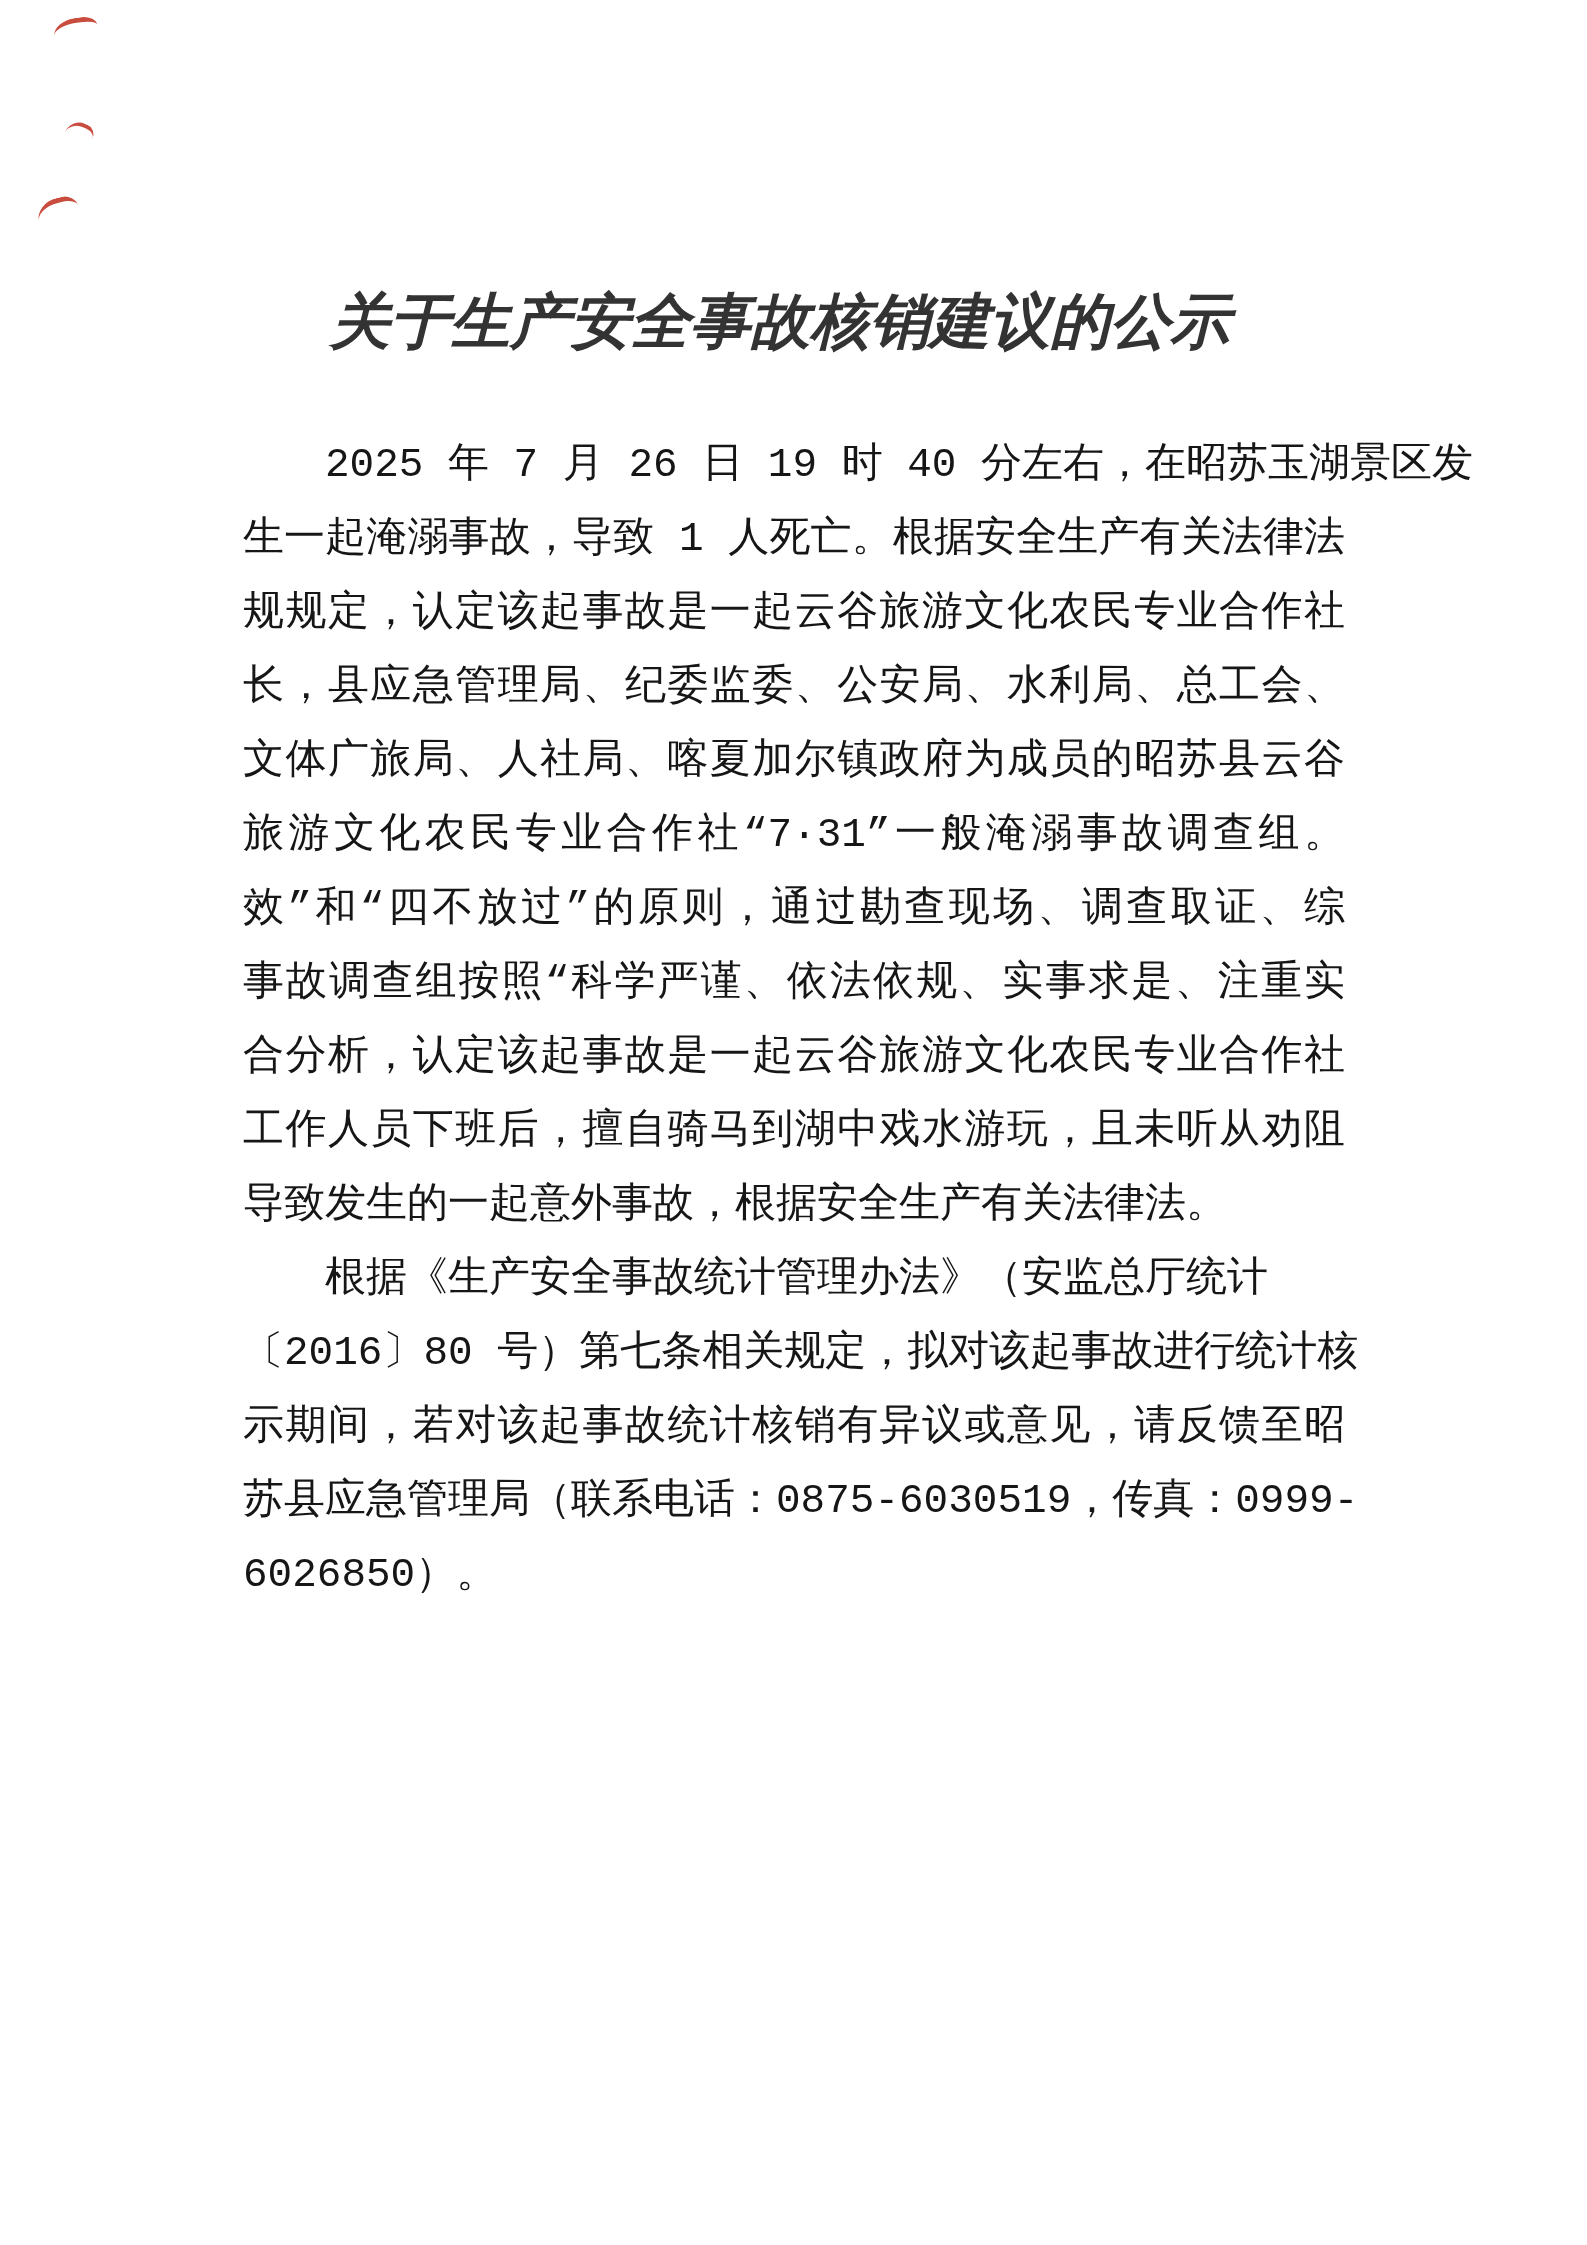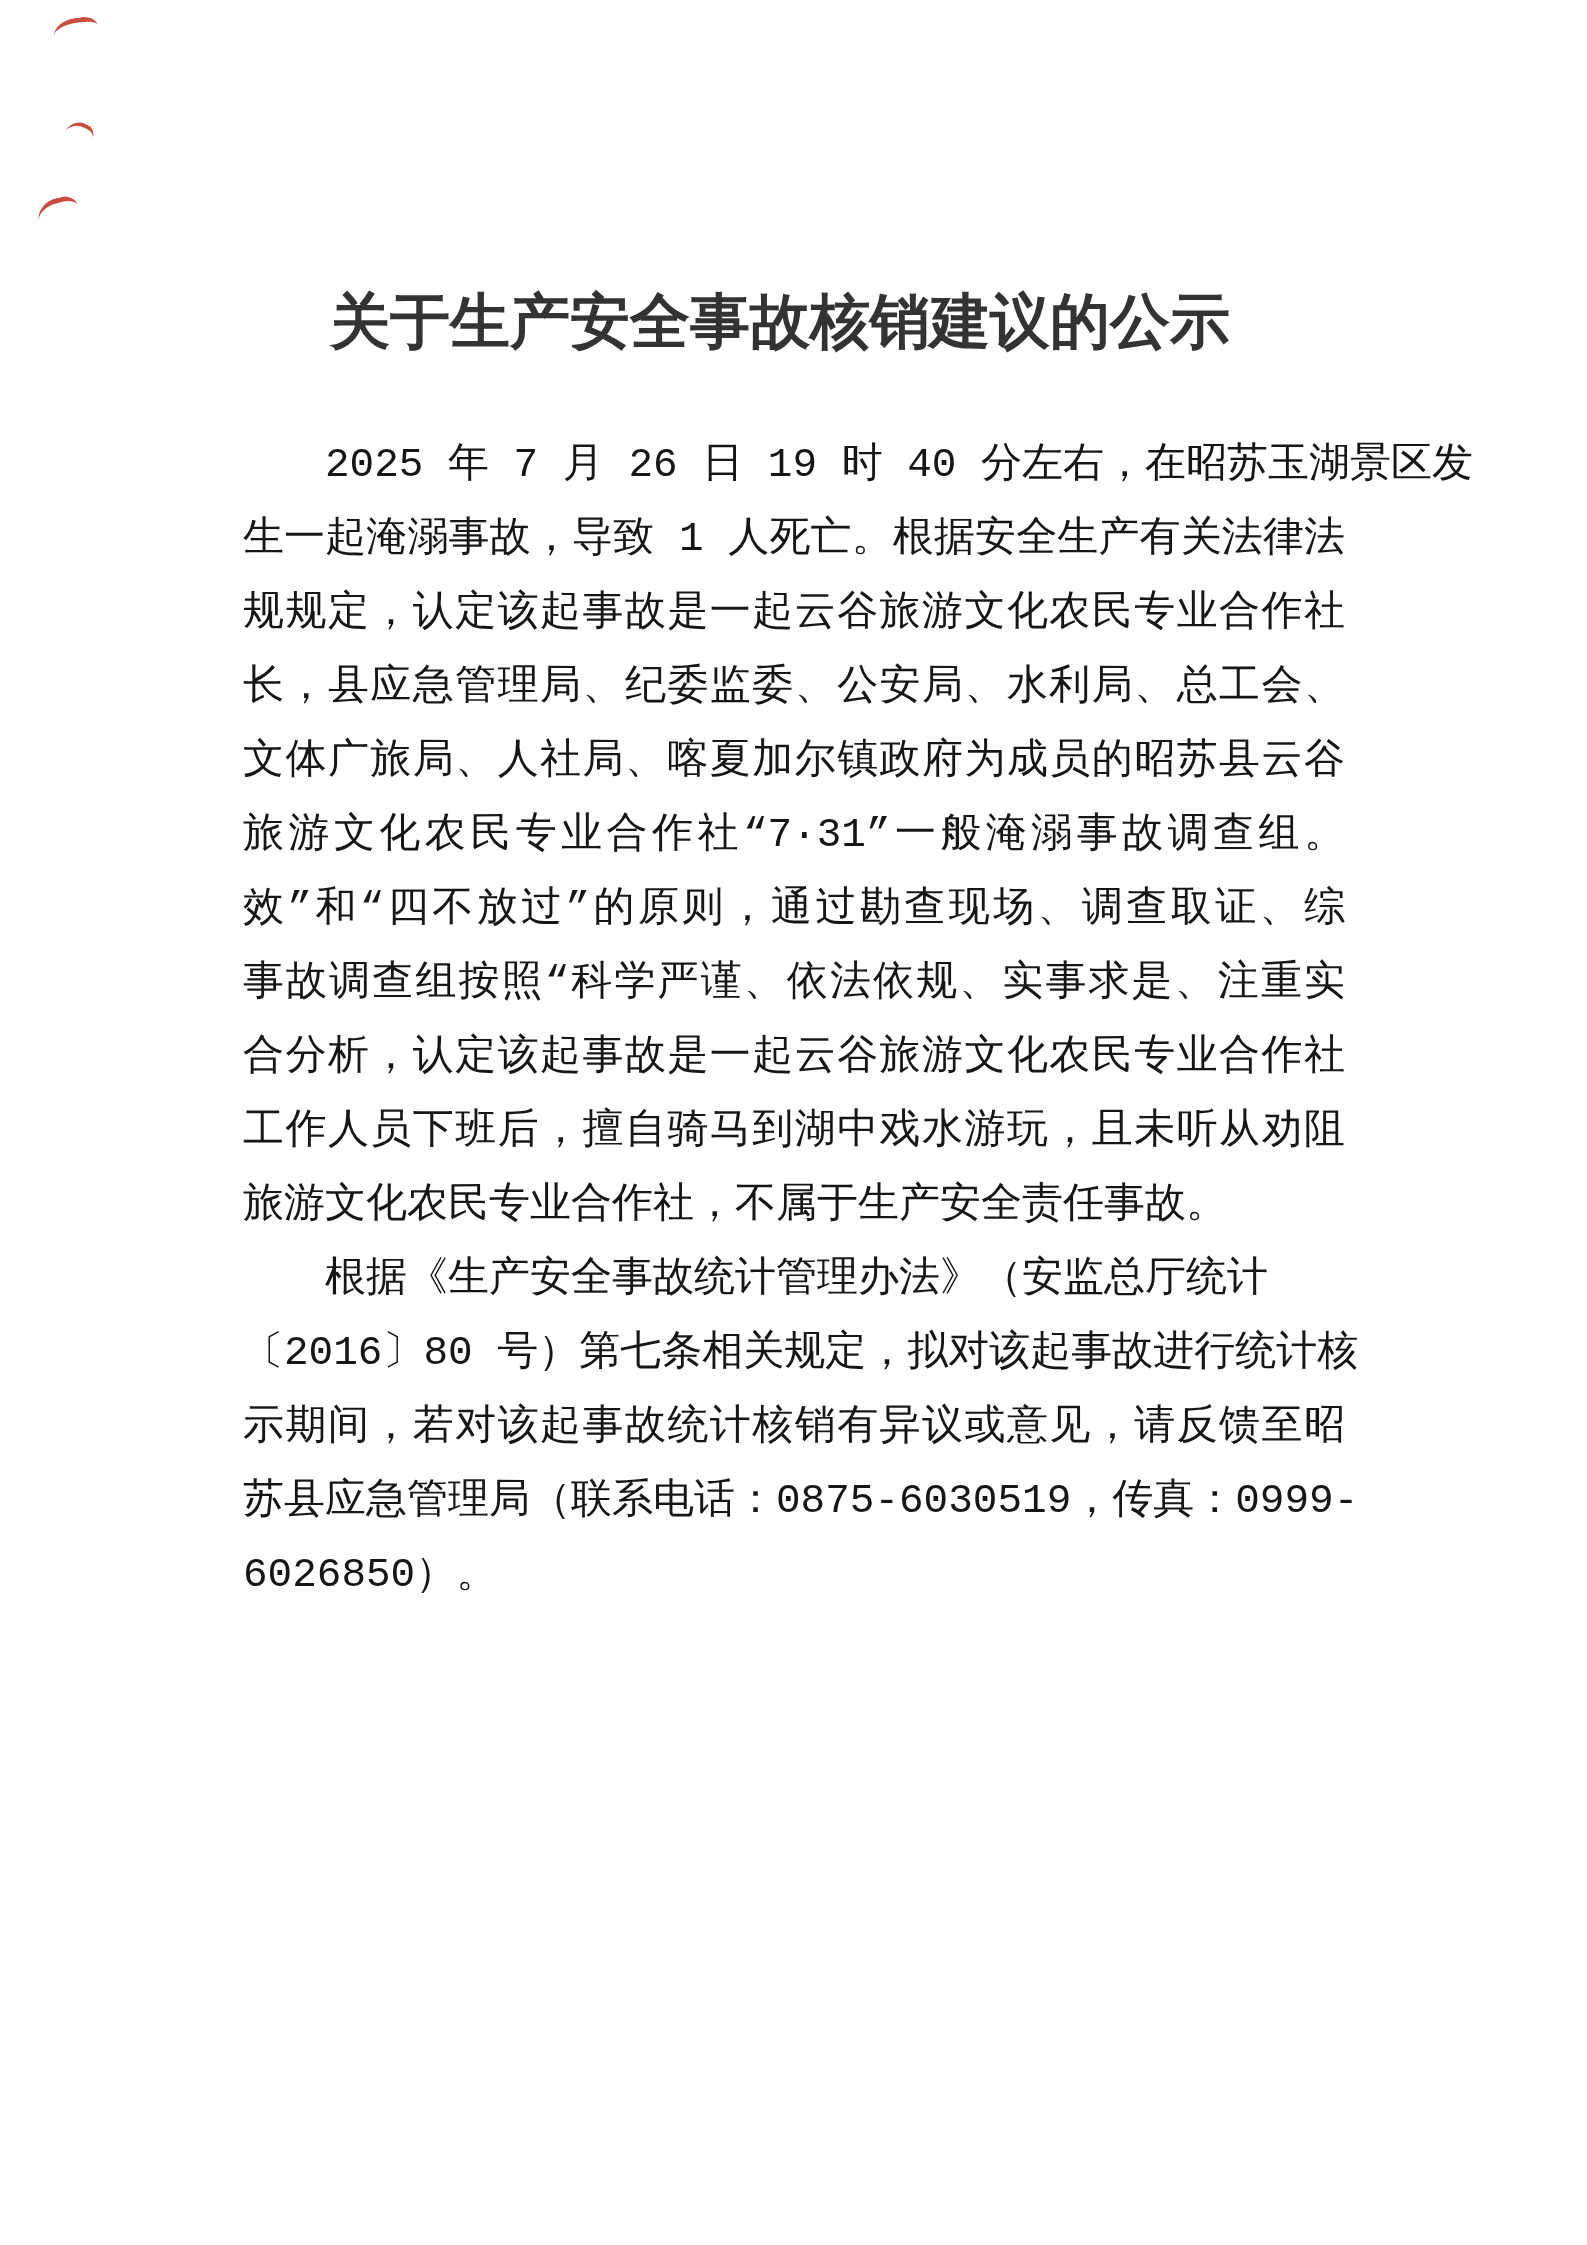--- a/index.html
+++ b/index.html
@@ -34,20 +34,21 @@
     top: 282px;
     width: 1560px;
     text-align: center;
     font-family: "Liberation Sans", "DejaVu Sans", sans-serif;
     font-weight: 700;
     font-size: 60px;
     line-height: 80px;
     color: #333333;
     letter-spacing: 0px;
     white-space: nowrap;
+    font-style: italic;
   }
   .doc-body {
     position: absolute;
     left: 243px;
     top: 428px;
     width: 1102px;
     font-size: 41px;
     line-height: 74px;
     color: #161616;
   }
@@ -77,21 +78,21 @@
     <div class="line indent">2025 年 7 月 26 日 19 时 40 分左右，在昭苏玉湖景区发</div>
     <div class="line">生一起淹溺事故，导致 1 人死亡。根据安全生产有关法律法</div>
     <div class="line">规规定，认定该起事故是一起云谷旅游文化农民专业合作社</div>
     <div class="line">长，县应急管理局、纪委监委、公安局、水利局、总工会、</div>
     <div class="line">文体广旅局、人社局、喀夏加尔镇政府为成员的昭苏县云谷</div>
     <div class="line">旅游文化农民专业合作社“7·31”一般淹溺事故调查组。</div>
     <div class="line">效”和“四不放过”的原则，通过勘查现场、调查取证、综</div>
     <div class="line">事故调查组按照“科学严谨、依法依规、实事求是、注重实</div>
     <div class="line">合分析，认定该起事故是一起云谷旅游文化农民专业合作社</div>
     <div class="line">工作人员下班后，擅自骑马到湖中戏水游玩，且未听从劝阻</div>
-    <div class="line loose">旅游文化农民专业合作社，不属于生产安全责任事故。</div>
+    <div class="line loose">导致发生的一起意外事故，根据安全生产有关法律法。</div>
     <div class="line loose indent">根据《生产安全事故统计管理办法》（安监总厅统计</div>
     <div class="line">〔2016〕80 号）第七条相关规定，拟对该起事故进行统计核</div>
     <div class="line">示期间，若对该起事故统计核销有异议或意见，请反馈至昭</div>
     <div class="line">苏县应急管理局（联系电话：0875-6030519，传真：0999-</div>
     <div class="line loose">6026850）。</div>
   </div>
 
 </div>
 
 </body></html>

